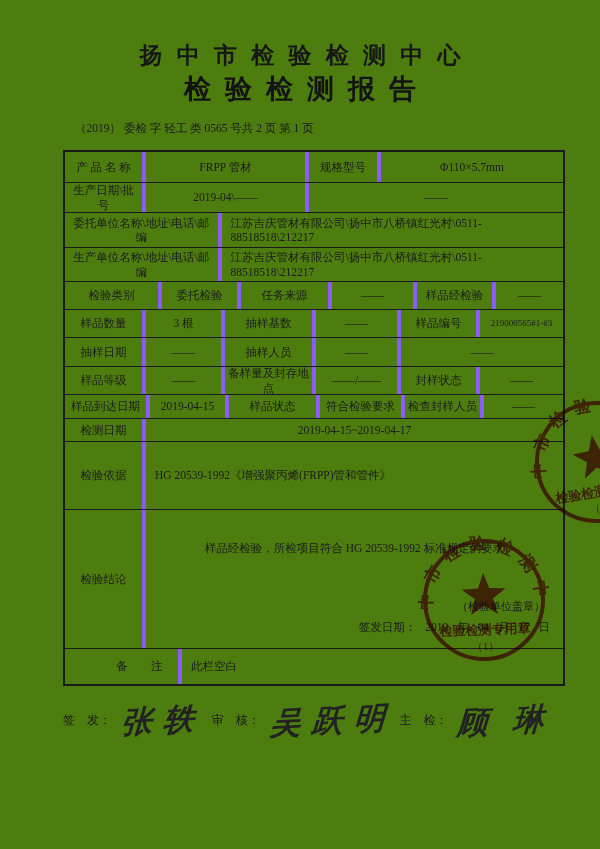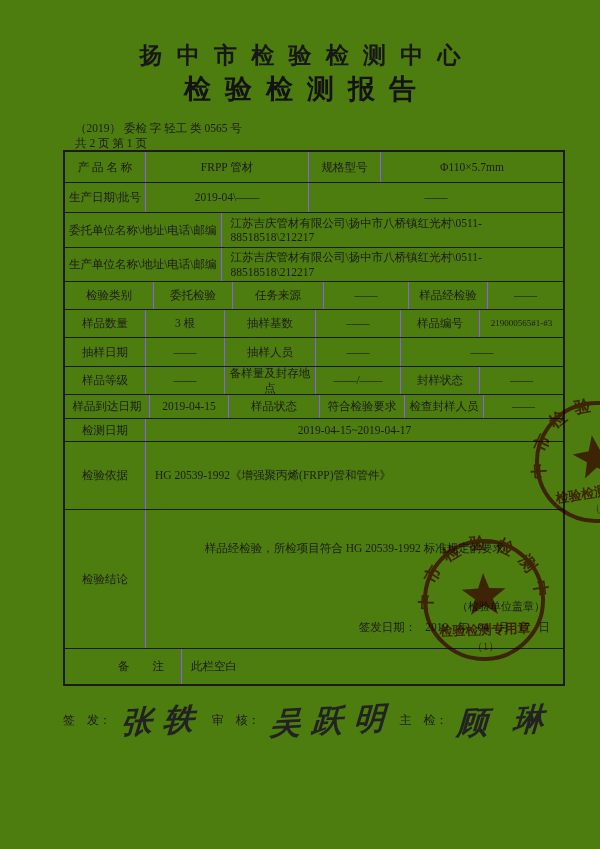--- a/index.html
+++ b/index.html
@@ -22,36 +22,35 @@
     color: #171717;
   }
   .report-title {
     text-align: center;
     font-size: 27px; font-weight: bold;
     letter-spacing: 0.52em; text-indent: 0.52em;
     color: #131313;
   }
   .doc-line {
     width: 502px; margin: 14px 0 12px 63px;
-    display: flex; justify-content: flex-end; align-items: baseline;
+    display: flex; justify-content: flex-start; align-items: baseline;
     font-size: 11.5px;
     padding: 0 4px 0 12px;
-    flex-direction: column;
   }
   
   .rpt-table {
     position: absolute; left: 63px; top: 150px; width: 502px;
     border: 2px solid #1b1b1b;
     background: transparent;
     font-size: 11.5px;
   }
   .trow { display: flex; border-bottom: 1px solid #1b1b1b; }
   .trow:last-child { border-bottom: none; padding-left: 36px; }
   .cell {
-    border-right: 1px solid #8b5cf6;
+    border-right: 4px solid #8b5cf6;
     display: flex; align-items: center; justify-content: center;
     text-align: center; padding: 1px 3px;
     line-height: 1.25;
   }
   .cell:last-child { border-right: none; text-align: center; }
   .cell.grow { flex: 1 1 auto; }
   .cell.left { justify-content: flex-start; text-align: left; padding-left: 9px; }
   .cell.small { font-size: 9px; }
   .concl-cell { position: relative; display: block; text-align: left; }
   .concl-text { padding: 30px 14px 0 14px; font-size: 11.5px; }
@@ -109,21 +108,21 @@
       <div class="cell" style="width:159px">委托单位名称\地址\电话\邮编</div>
       <div class="cell grow left">江苏吉庆管材有限公司\扬中市八桥镇红光村\0511-88518518\212217</div>
     </div>
 
     <div class="trow" style="height:34px">
       <div class="cell" style="width:159px">生产单位名称\地址\电话\邮编</div>
       <div class="cell grow left">江苏吉庆管材有限公司\扬中市八桥镇红光村\0511-88518518\212217</div>
     </div>
 
     <div class="trow" style="height:28px">
-      <div class="cell" style="width:89px">检验类别</div>
+      <div class="cell" style="width:97px">检验类别</div>
       <div class="cell" style="width:79px">委托检验</div>
       <div class="cell" style="width:91px">任务来源</div>
       <div class="cell" style="width:85px">——</div>
       <div class="cell" style="width:79px">样品经检验</div>
       <div class="cell grow">——</div>
     </div>
 
     <div class="trow" style="height:28px">
       <div class="cell" style="width:81px">样品数量</div>
       <div class="cell" style="width:79px">3 根</div>

